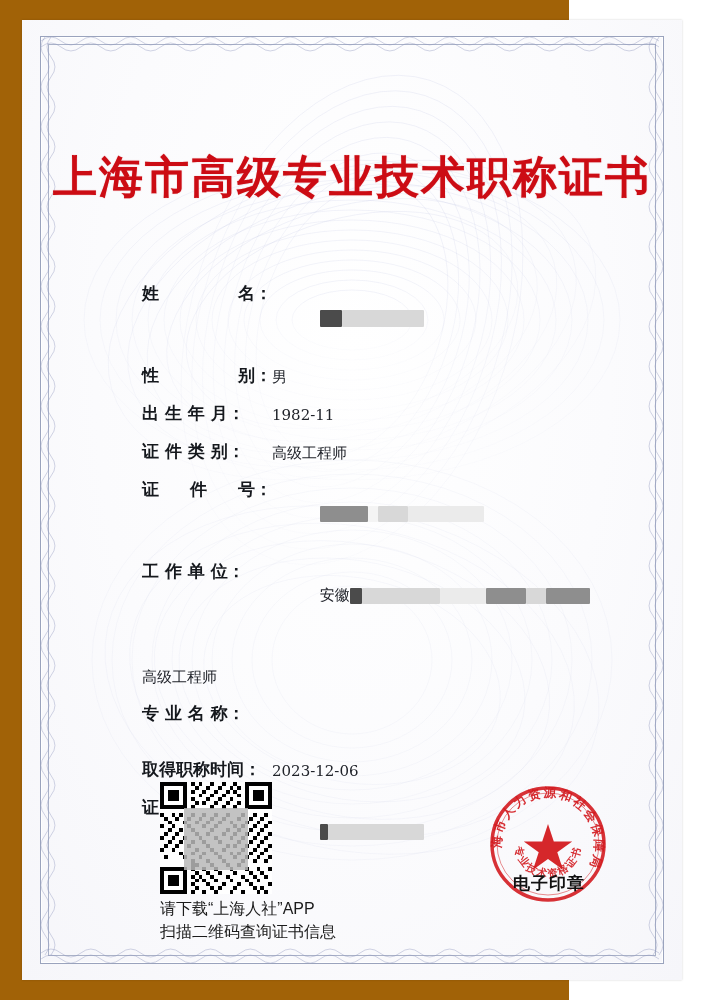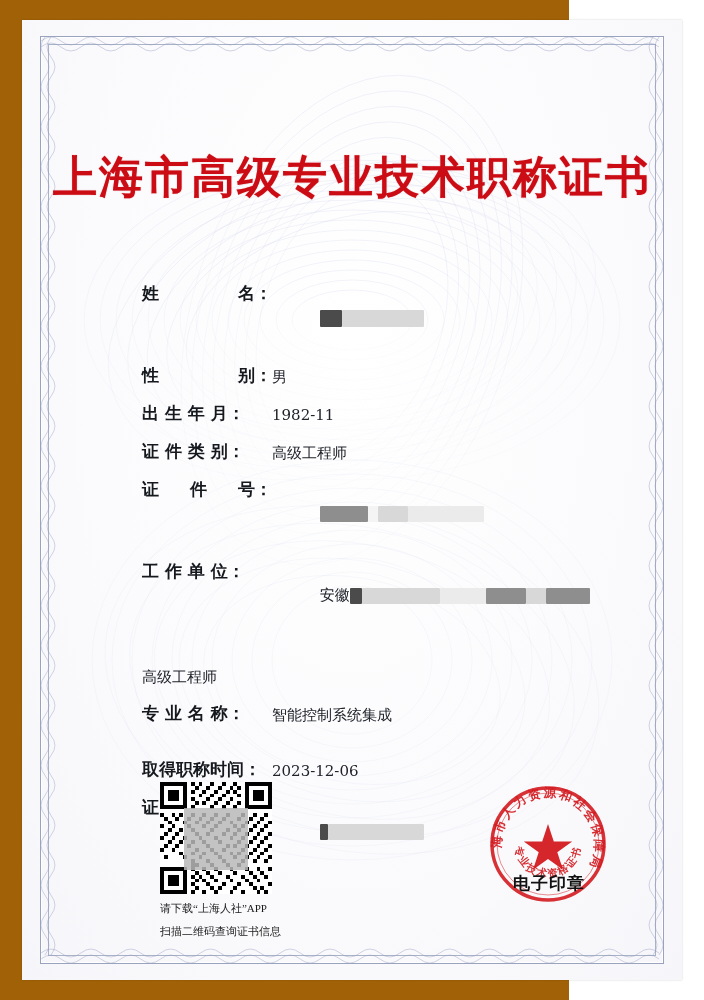--- a/index.html
+++ b/index.html
@@ -146,22 +146,22 @@
   }
   #qr-code svg { display: block; }
   #qr-overlay {
     position: absolute;
     left: 24px; top: 26px;
     width: 64px; height: 62px;
     background: #b9b9b9;
     opacity: 0.85;
   }
   .qr-caption {
-    font-family: Liberation Serif, serif;
-    font-size: 11px;
+    font-family: Liberation Sans, sans-serif;
+    font-size: 16px;
     color: #1b1b1b;
     line-height: 15px;
     margin-top: 7px;
     white-space: nowrap;
   }
 
   
   #seal {
     position: absolute;
     left: 462px;
@@ -316,21 +316,20 @@
       </div>
 
       <div class="gap-med"></div>
 
       <div class="field-row">
         <div class="field-value">高级工程师</div>
       </div>
 
       <div class="field-row">
         <div class="field-label">专 业 名 称：</div>
-        <div class="field-value">智能控制系统集成</div>
       </div>
 
 
       <div class="gap-small"></div>
 
       <div class="field-row">
         <div class="field-label">取得职称时间：</div>
         <div class="field-value">2023-12-06</div>
       </div>
 

